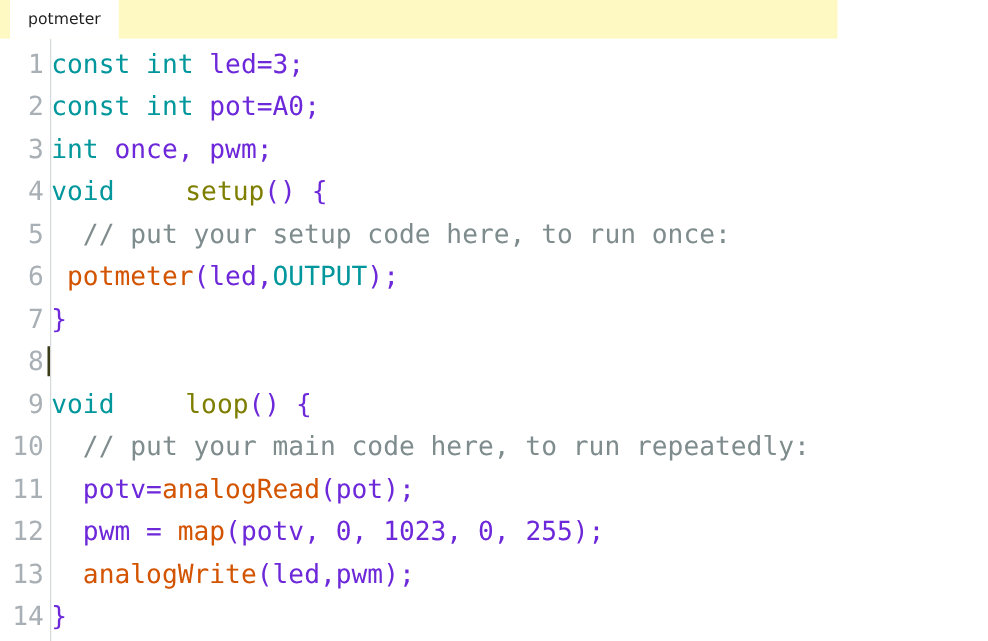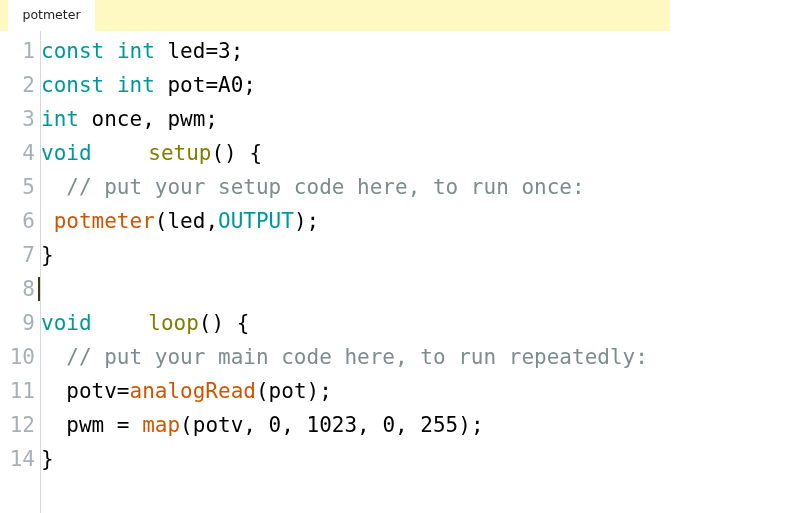--- a/index.html
+++ b/index.html
@@ -88,21 +88,21 @@
     font-family: "DejaVu Sans Mono", monospace;
     font-size: 21px;
     line-height: 34px;
     white-space: pre;
     color: #20252a;
   }
   .kw   { color: #00979C; }   
   .fn   { color: #7E7E00; margin-left: 44px; }   
   .lib  { color: #D35400; }   
   .cmt  { color: #7f8c8d; margin-top: 11px; }   
-  .plain{ color: #000000; text-align: center; }
+  .plain{ color: #6d28d9; text-align: center; }
 
   .caret {
     display: inline-block;
     width: 2px;
     height: 24px;
     background: #3b3b18;
     vertical-align: -5px;
     margin-left: -3px;
   }
 </style>
@@ -160,17 +160,21 @@
       </div>
       <div class="line">
         <div class="lineno">11</div>
         <div class="linetext"><span class="plain">  potv=</span><span class="lib">analogRead</span><span class="plain">(pot);</span></div>
       </div>
       <div class="line">
         <div class="lineno">12</div>
         <div class="linetext"><span class="plain">  pwm = </span><span class="lib">map</span><span class="plain">(potv, 0, 1023, 0, 255);</span></div>
       </div>
       <div class="line">
+        <div class="lineno">13</div>
+        <div class="linetext"><span class="plain">  </span><span class="lib">analogWrite</span><span class="plain">(led,pwm);</span></div>
+      </div>
+      <div class="line">
         <div class="lineno">14</div>
         <div class="linetext"><span class="plain">}</span></div>
       </div>
     </div>
 </div>
 
 </body></html>

